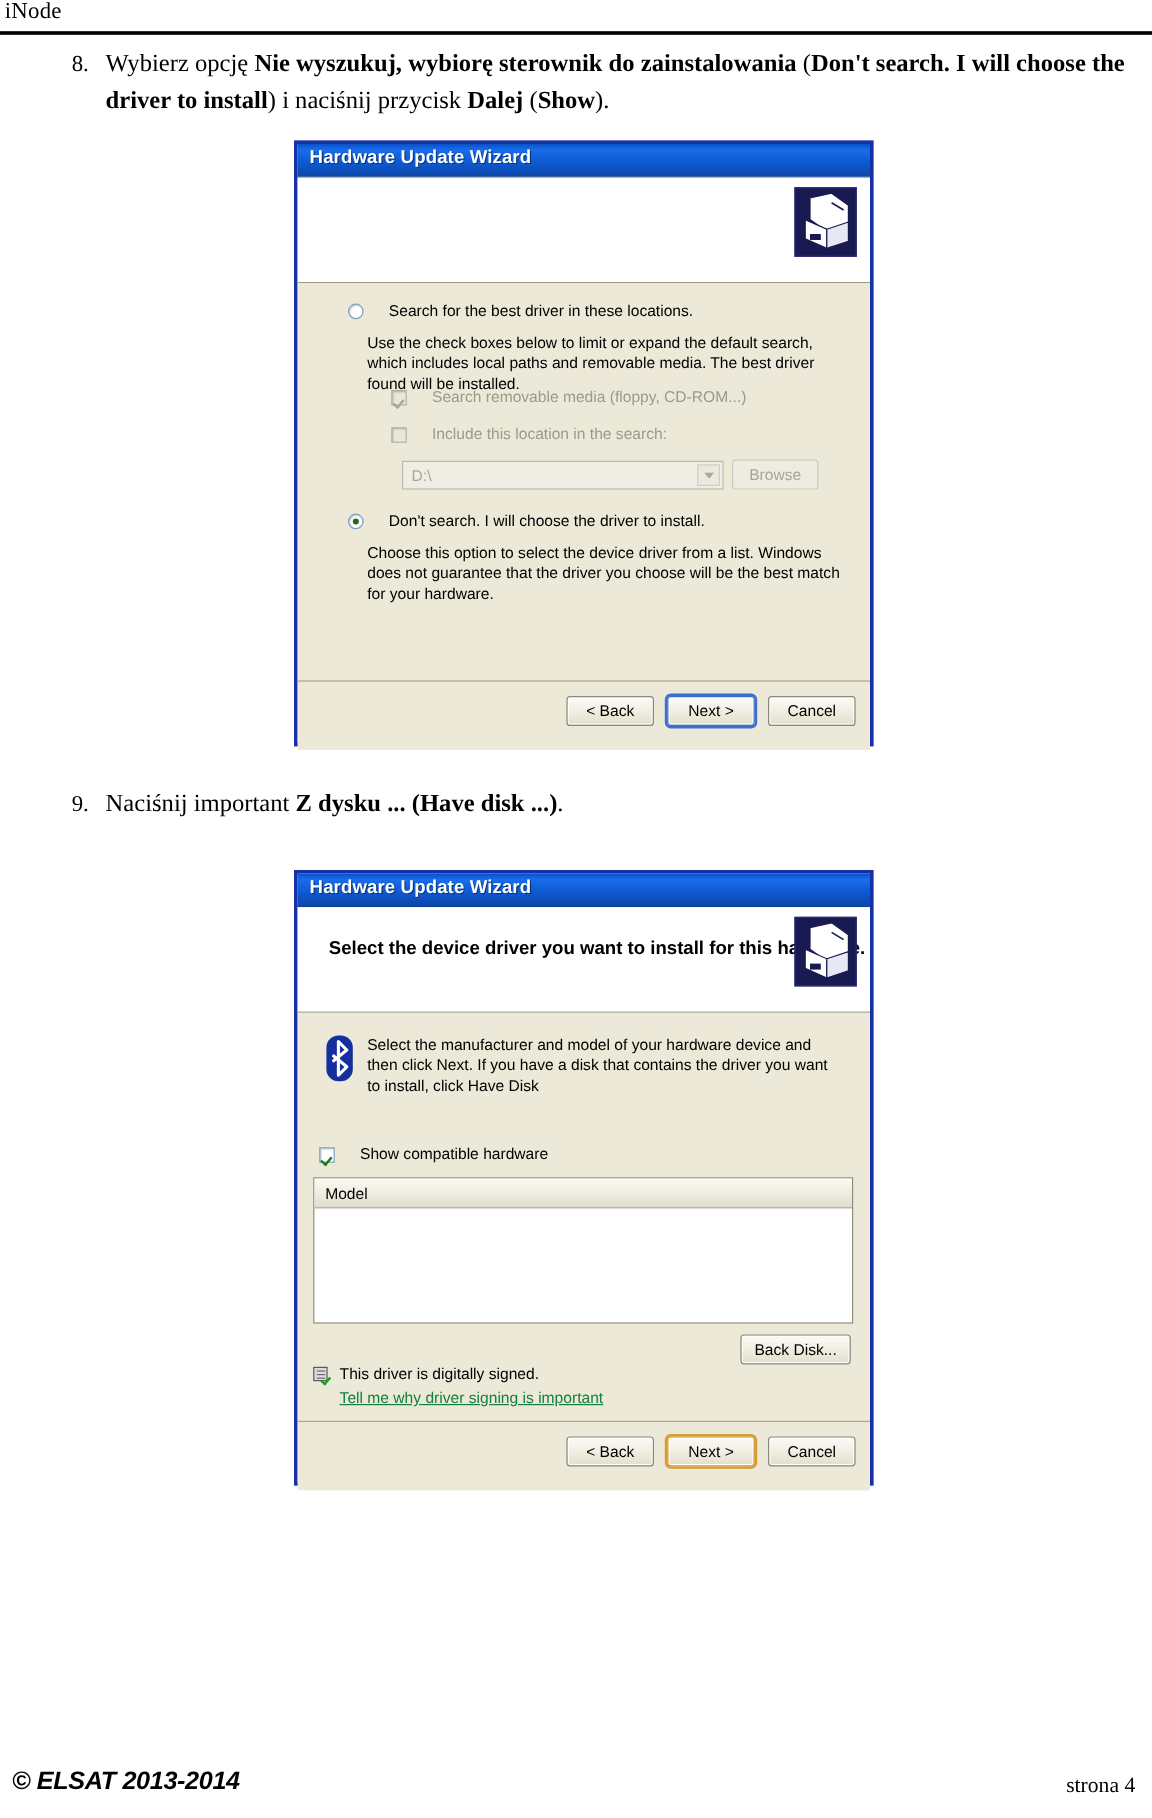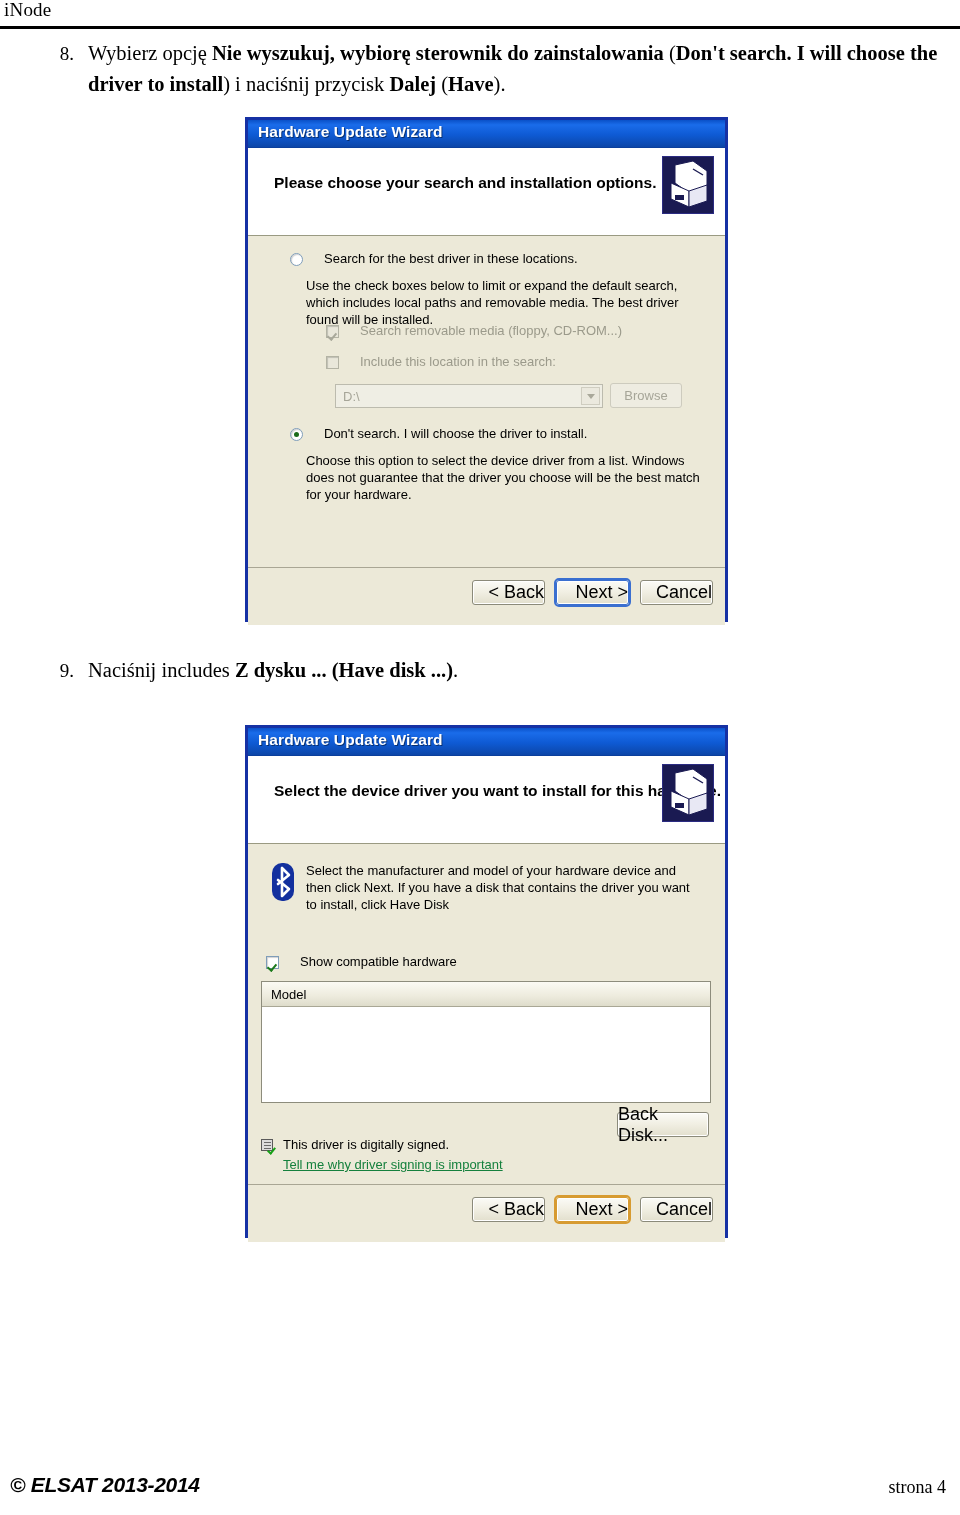--- a/index.html
+++ b/index.html
@@ -105,23 +105,23 @@
     position:absolute; right:12px; top:12px;
     display:flex; gap:11px;
   }
 
   .xp-btn{
     width:73px; height:25px;
     background:linear-gradient(180deg,#fbfbf7 0%,#f1efe3 48%,#e2dfcd 100%);
     border:1px solid #8b8a7a;
     border-radius:3px;
     font-family:"Liberation Sans", sans-serif;
-    font-size:18px;
+    font-size:13px;
     color:#000;
-    display:flex; align-items:center; justify-content:flex-end;
+    display:flex; align-items:center; justify-content:center;
     cursor:default;
     box-shadow:inset 0 0 0 1px #ffffff;
   }
   .xp-btn.focus-blue{
     outline:2px solid #3a6fd0;
     outline-offset:0px;
     border-color:#3a6fd0;
   }
   .xp-btn.focus-amber{
     outline:2px solid #d79b31;
@@ -290,31 +290,30 @@
 </head>
 <body>
 
 <div class="page-header">
   <div class="hdr-text">iNode</div>
   <div class="hdr-rule"></div>
 </div>
 
 <div class="step" id="step8">
   <span class="num">8.</span>
-  <span class="body" id="step8-body"><span>Wybierz opcję </span><b>Nie wyszukuj, wybiorę sterownik do zainstalowania</b><span> (</span><b>Don't search. I will choose the driver to install</b><span>) i naciśnij przycisk </span><b>Dalej</b><span> (</span><b>Have</b><span>).</span></span>
+  <span class="body" id="step8-body"><span>Wybierz opcję </span><b>Nie wyszukuj, wybiorę sterownik do zainstalowania</b><span> (</span><b>Don't search. I will choose the driver to install</b><span>) i naciśnij przycisk </span><b>Dalej</b><span> (</span><b>Show</b><span>).</span></span>
 </div>
 
 <div class="xp-dialog" id="dlg1" style="left:245px; top:117px; width:483px; height:505px;">
 
   <div class="xp-titlebar">
     <div class="t-text">Hardware Update Wizard</div>
   </div>
 
   <div class="xp-banner">
-    <div class="b-title">Please choose your search and installation options.</div>
     <div class="wiz-icon">
       <svg width="50" height="56" viewBox="0 0 50 56" aria-hidden="true">
         <g fill="#ffffff" stroke="#1a1a52" stroke-width="1">
           <path d="M12 8 L30 4 L44 14 L44 30 L26 36 L12 26 Z"></path>
           <path d="M8 26 L26 34 L26 50 L8 42 Z"></path>
           <path d="M26 34 L44 28 L44 44 L26 50 Z" fill="#e8e8f4"></path>
         </g>
         <rect x="12" y="38" width="9" height="5" fill="#1a1a52"></rect>
         <path d="M30 12 L40 18" stroke="#1a1a52" stroke-width="1.4"></path>
       </svg>
@@ -368,21 +367,21 @@
       </div>
       <div class="xp-btn">
         <span>Cancel</span>
       </div>
     </div>
   </div>
 </div>
 
 <div class="step" id="step9">
   <span class="num">9.</span>
-  <span class="body" id="step9-body"><span>Naciśnij includes </span><b>Z dysku ... (Have disk ...)</b><span>.</span></span>
+  <span class="body" id="step9-body"><span>Naciśnij important </span><b>Z dysku ... (Have disk ...)</b><span>.</span></span>
 </div>
 
 <div class="xp-dialog" id="dlg2" style="left:245px; top:725px; width:483px; height:513px;">
 
   <div class="xp-titlebar">
     <div class="t-text">Hardware Update Wizard</div>
   </div>
 
   <div class="xp-banner">
     <div class="b-title">Select the device driver you want to install for this hardware.</div>

